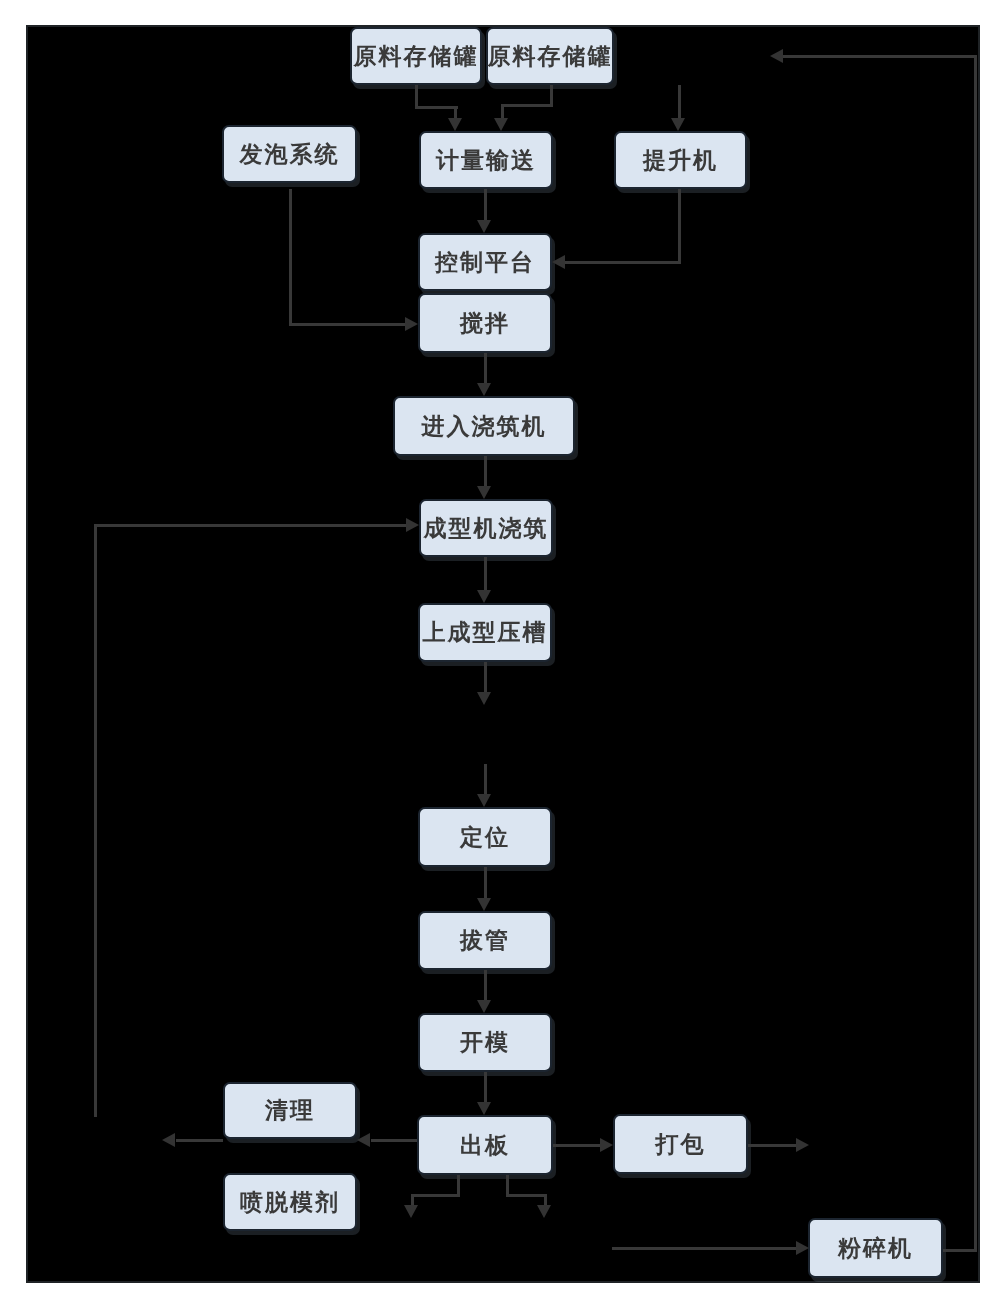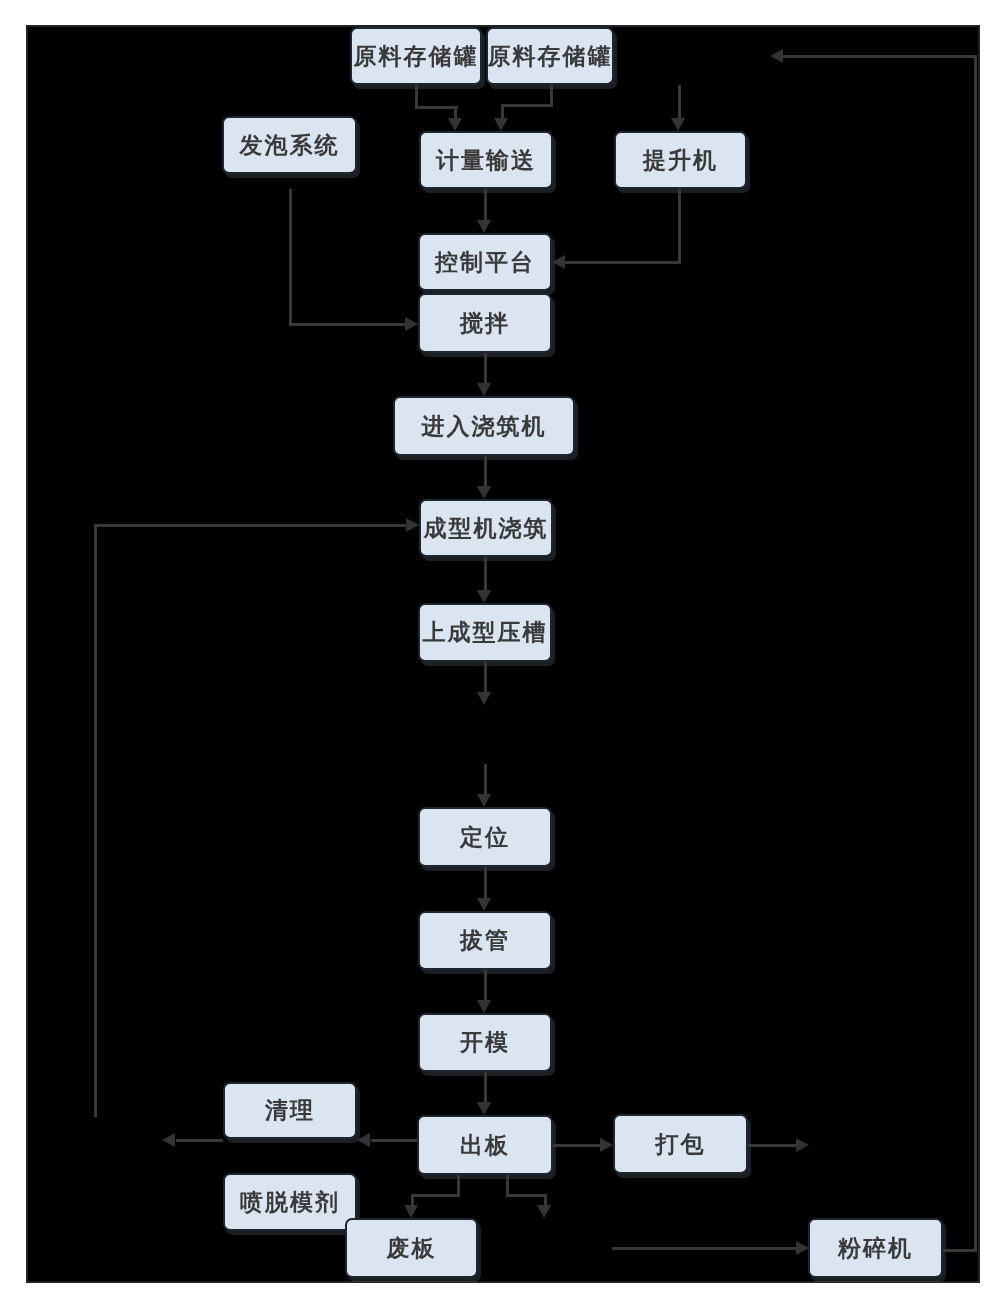--- a/index.html
+++ b/index.html
@@ -41,40 +41,39 @@
 </head>
 <body>
 
 <div id="stage">
 
   <div class="canvas"></div>
 
   <div class="node" style="left:350px;top:27px;width:132px;height:58px">原料存储罐</div>
   <div class="node" style="left:486px;top:27px;width:128px;height:58px">原料存储罐</div>
 
-  <div class="node" style="left:222px;top:116px;width:135px;height:58px">发泡系统</div>
+  <div class="node" style="left:222px;top:125px;width:135px;height:58px">发泡系统</div>
   <div class="node" style="left:419px;top:131px;width:134px;height:58px">计量输送</div>
   <div class="node" style="left:614px;top:131px;width:133px;height:58px">提升机</div>
 
   <div class="node" style="left:418px;top:233px;width:134px;height:58px">控制平台</div>
   <div class="node" style="left:418px;top:293px;width:134px;height:60px">搅拌</div>
 
   <div class="node" style="left:393px;top:396px;width:182px;height:60px">进入浇筑机</div>
   <div class="node" style="left:419px;top:499px;width:134px;height:58px">成型机浇筑</div>
   <div class="node" style="left:418px;top:603px;width:134px;height:59px">上成型压槽</div>
   <div class="node" style="left:418px;top:807px;width:134px;height:60px">定位</div>
   <div class="node" style="left:418px;top:911px;width:134px;height:59px">拔管</div>
   <div class="node" style="left:418px;top:1013px;width:134px;height:59px">开模</div>
 
   <div class="node" style="left:223px;top:1082px;width:134px;height:57px">清理</div>
   <div class="node" style="left:223px;top:1173px;width:134px;height:58px">喷脱模剂</div>
   <div class="node" style="left:417px;top:1115px;width:136px;height:60px">出板</div>
   <div class="node" style="left:613px;top:1114px;width:135px;height:60px">打包</div>
 
-  <div class="node" style="left:345px;top:1218px;width:133px;height:60px">废板</div>
   <div class="node" style="left:808px;top:1218px;width:135px;height:60px">粉碎机</div>
 
   <div class="vl" style="left:415px;top:85px;height:24px"></div>
   <div class="hl" style="left:415px;top:106px;width:43px"></div>
   <div class="vl" style="left:454px;top:106px;height:14px"></div>
   <div class="ah down" style="left:448px;top:118px"></div>
 
   <div class="vl" style="left:550px;top:85px;height:22px"></div>
   <div class="hl" style="left:501px;top:104px;width:52px"></div>
   <div class="vl" style="left:501px;top:104px;height:16px"></div>

